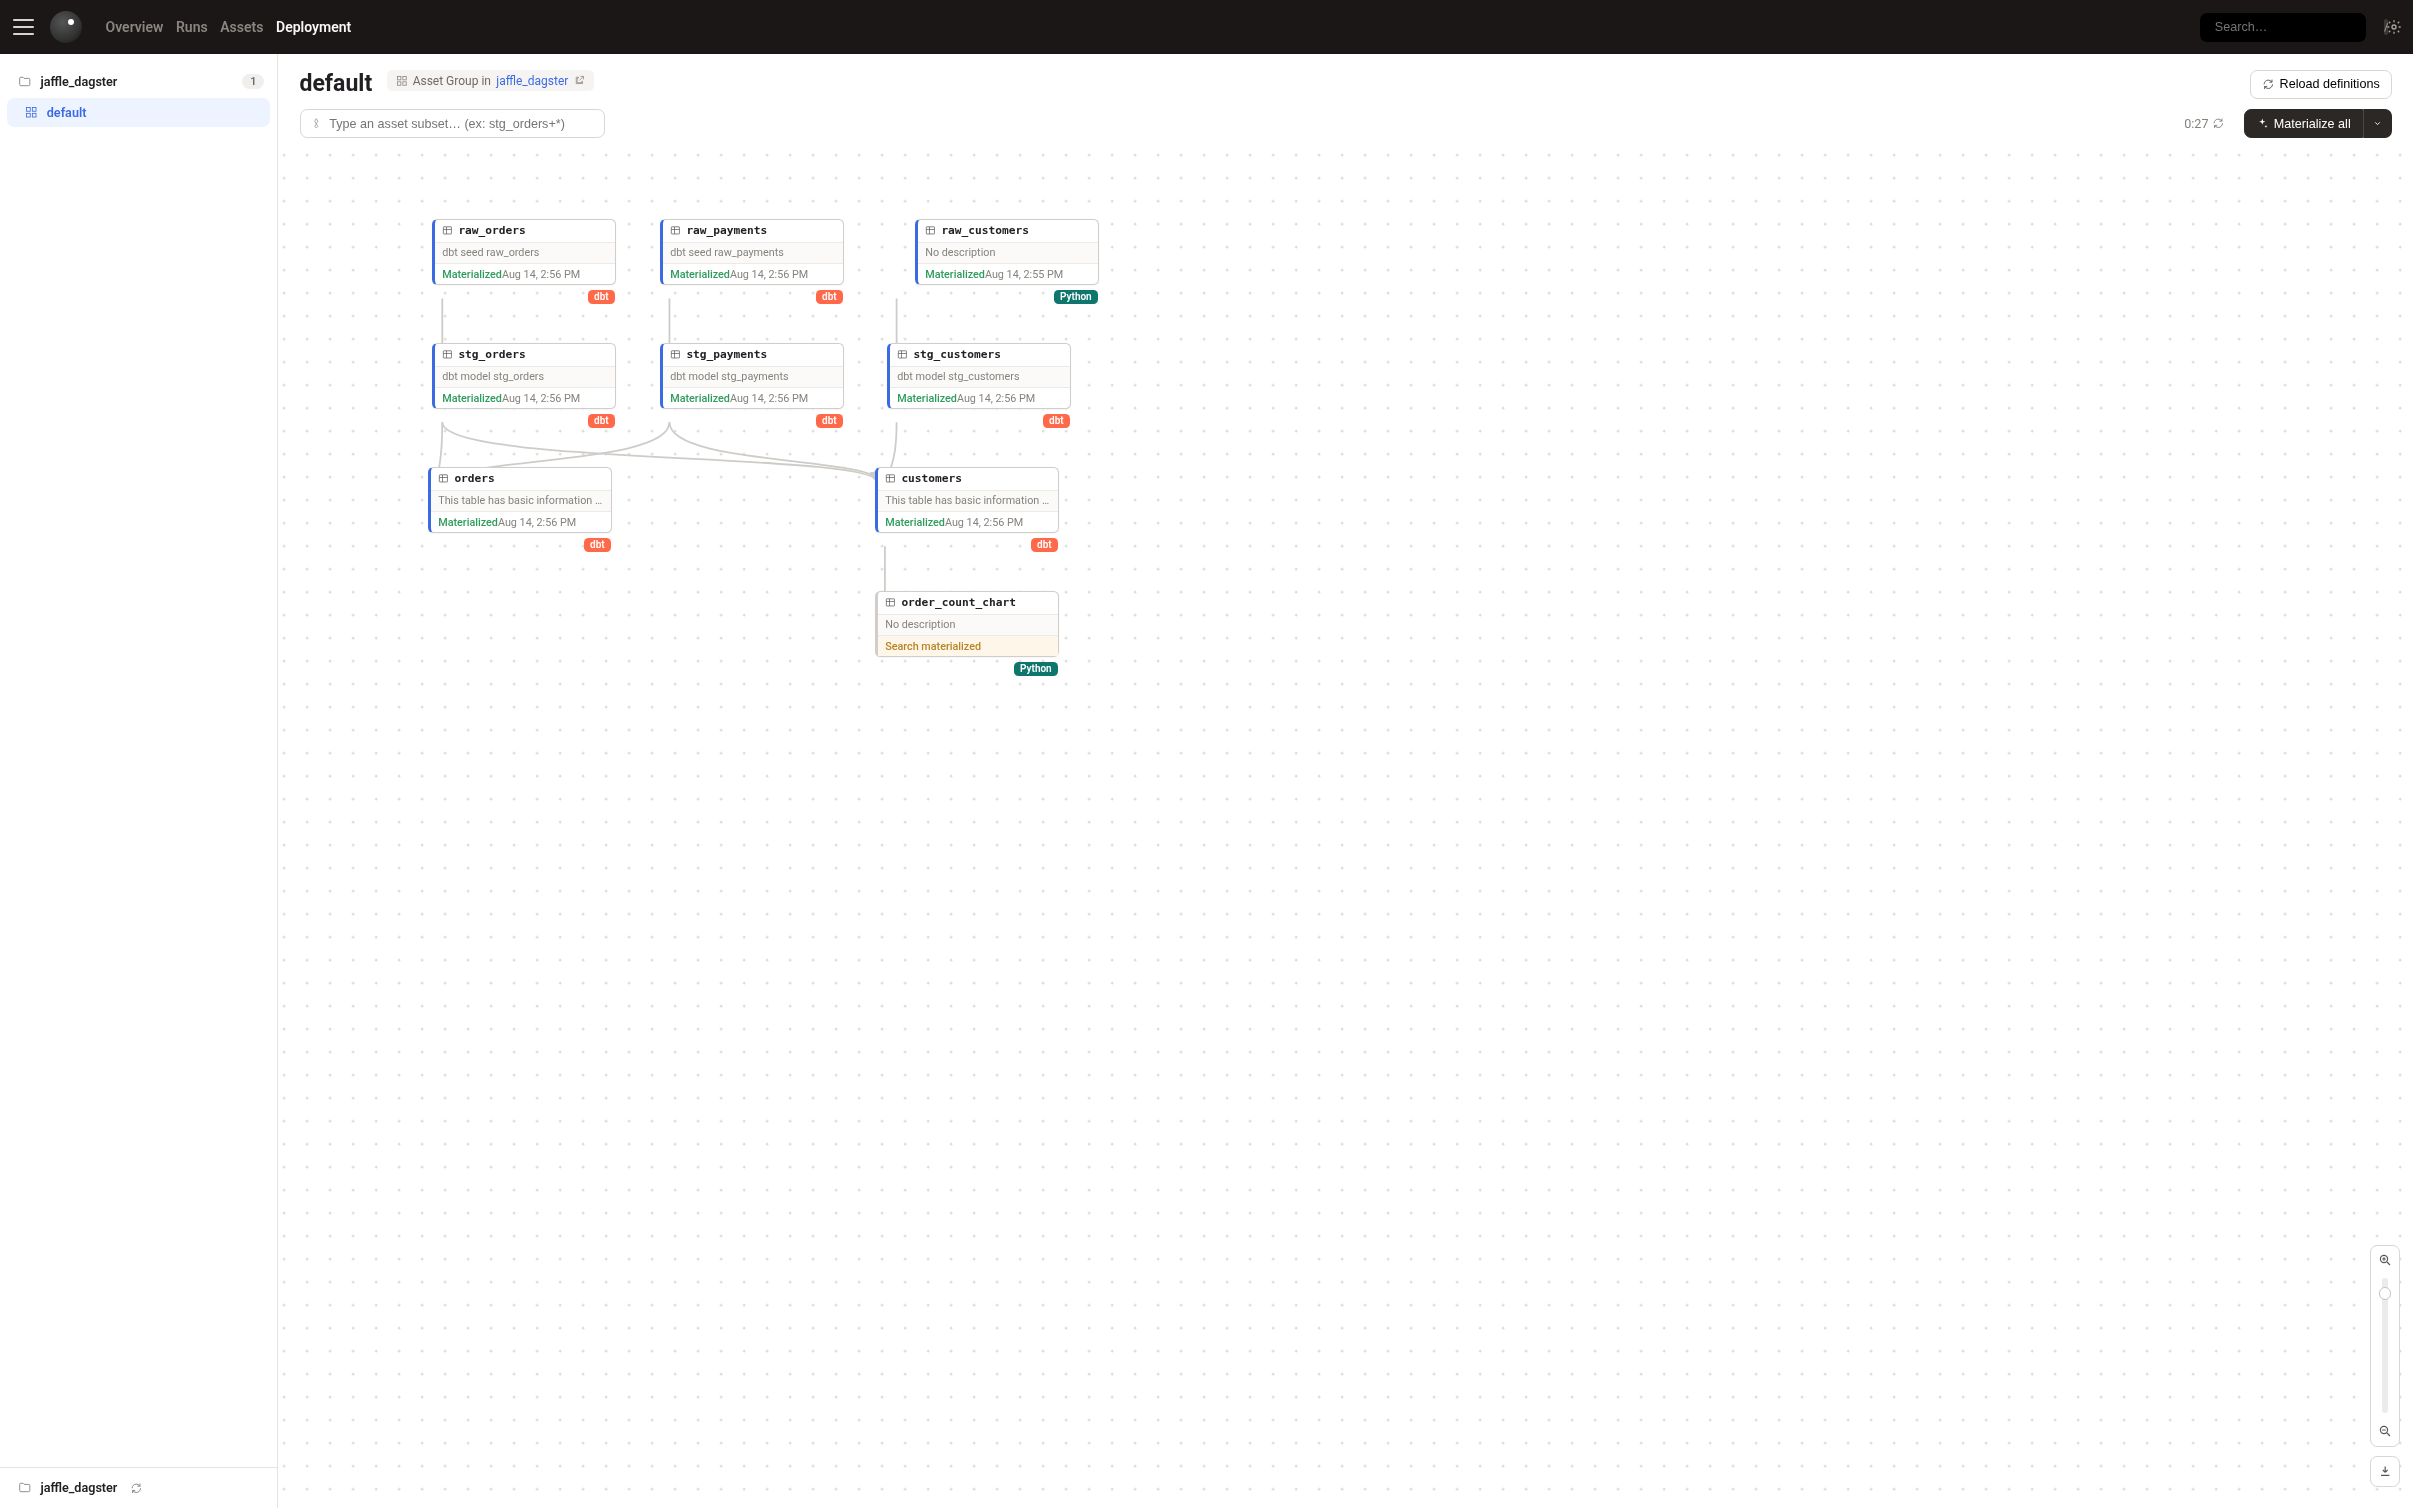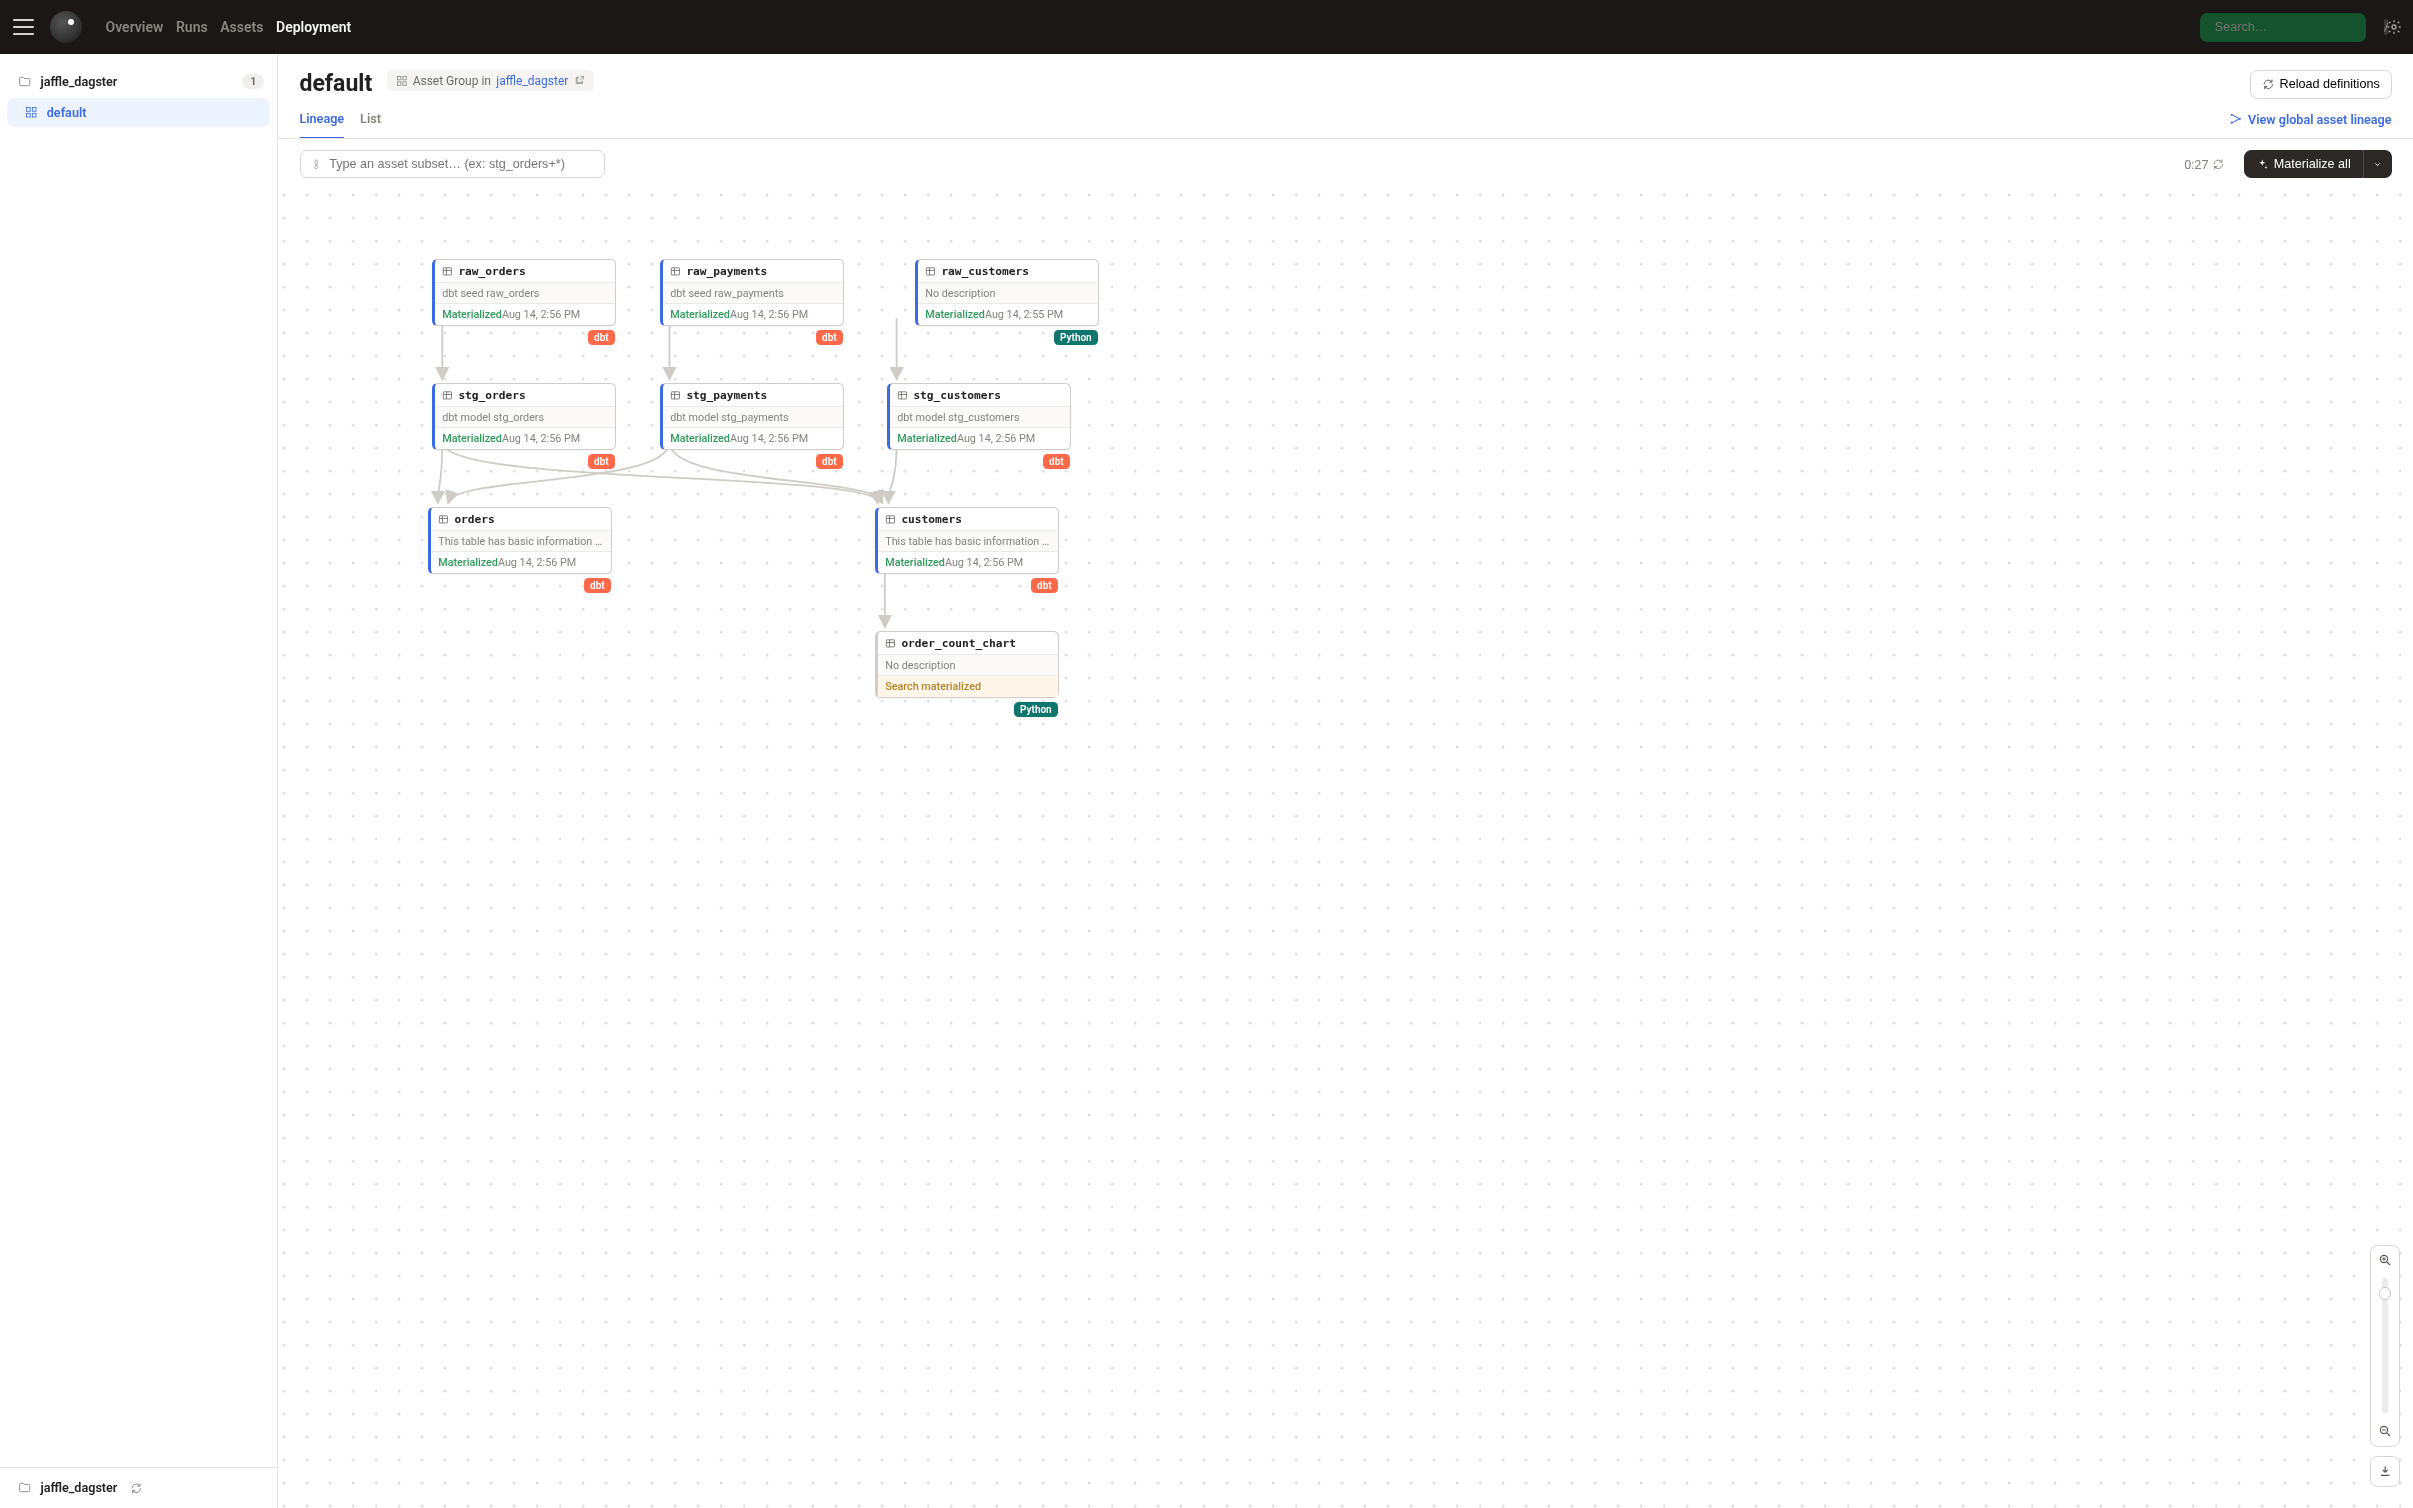--- a/index.html
+++ b/index.html
@@ -23,21 +23,21 @@
     gap: 7.2px;
   }
   .hamburger { width: 25px; height: 25px; display:flex; flex-direction:column; justify-content:center; gap:4.5px; cursor:pointer; padding:0 1.8px;}
   .hamburger span { height:2.2px; background:#d6d4d2; border-radius:0.9px;}
   .logo { width:32px; height:32px; border-radius:50%; background: radial-gradient(circle at 40% 35%, #555 0%, #333 60%, #111 100%); margin-left:7.2px; margin-right:9px; position:relative;}
   .logo::after { content:""; position:absolute; width:6.3px; height:6.3px; background:#fff; border-radius:50%; top:8px; left:18px;}
   .navlinks { display:flex; gap:12.6px; margin-left:7.2px;}
   .navlinks a { color:#8a857f; text-decoration:none; font-weight:600; font-size:14px; }
   .navlinks a.active { color:#f8f7f5;}
   .topnav .spacer { flex:1; }
-  .searchbox { display:flex; align-items:center; background:#14532d; border-radius:7.2px; padding:3.6px 7.2px; width:166px; height:29px; gap:7.2px;}
+  .searchbox { display:flex; align-items:center; background:#000000; border-radius:7.2px; padding:3.6px 7.2px; width:166px; height:29px; gap:7.2px;}
   .searchbox input { background:transparent; border:none; outline:none; color:#c9c6c3; font-size:12.6px; flex:1;}
   .searchbox .kbd { background:#3b3835; color:#a8a49f; border-radius:3.6px; width:16px; height:16px; font-size:10.8px; display:flex; align-items:center; justify-content:center;}
   .gear { color:#a8a49f; margin-left:12.6px; cursor:pointer;}
   svg { display:block; }
 
   
   .layout { display:flex; height: calc(1508px - 54px); }
   .sidebar { width:278px; border-right:0.9px solid #e5e3e1; display:flex; flex-direction:column; }
   .side-top { flex:1; padding-top:12.6px;}
   .side-row { display:flex; align-items:center; padding:7.2px 12.6px 7.2px 18px; cursor:pointer; gap:9px;}
@@ -200,34 +200,20 @@
         <button class="btn">
           <svg width="12.6" height="12.6" viewBox="0 0 24 24">
               <path d="M4 12a8 8 0 018-8 8 8 0 017 4M20 12a8 8 0 01-8 8 8 8 0 01-7-4" stroke="#5a5753" stroke-width="1.8" fill="none"></path>
               <path d="M19 3v5h-5M5 21v-5h5" stroke="#5a5753" stroke-width="1.8" fill="none"></path>
             </svg>
           <span>Reload definitions</span>
         </button>
       </div>
     </div>
 
-    <div class="tabs">
-      <div class="tab active">Lineage</div>
-      <div class="tab">List</div>
-      <div class="spacer"></div>
-      <div class="global-link">
-        <svg width="13.5" height="13.5" viewBox="0 0 24 24">
-            <circle cx="5" cy="5" r="2" fill="#3b6be3"></circle>
-            <circle cx="5" cy="19" r="2" fill="#3b6be3"></circle>
-            <circle cx="19" cy="12" r="2" fill="#3b6be3"></circle>
-            <path d="M7 5.5 17 11M7 18.5 17 13" stroke="#3b6be3" stroke-width="1.8"></path>
-          </svg>
-        <span>View global asset lineage</span>
-      </div>
-    </div>
 
     <div class="toolbar-row">
       <div class="filter-input">
         <svg width="12.6" height="12.6" viewBox="0 0 24 24">
             <path d="M12 3l3 5-3 5-3-5 3-5zM12 13l3 5-3 3-3-3 3-5z" stroke="#9d9994" stroke-width="1.6" fill="none"></path>
           </svg>
         <input placeholder="Type an asset subset… (ex: stg_orders+*)" style="">
       </div>
       <div class="spacer"></div>
       <div class="timer">

